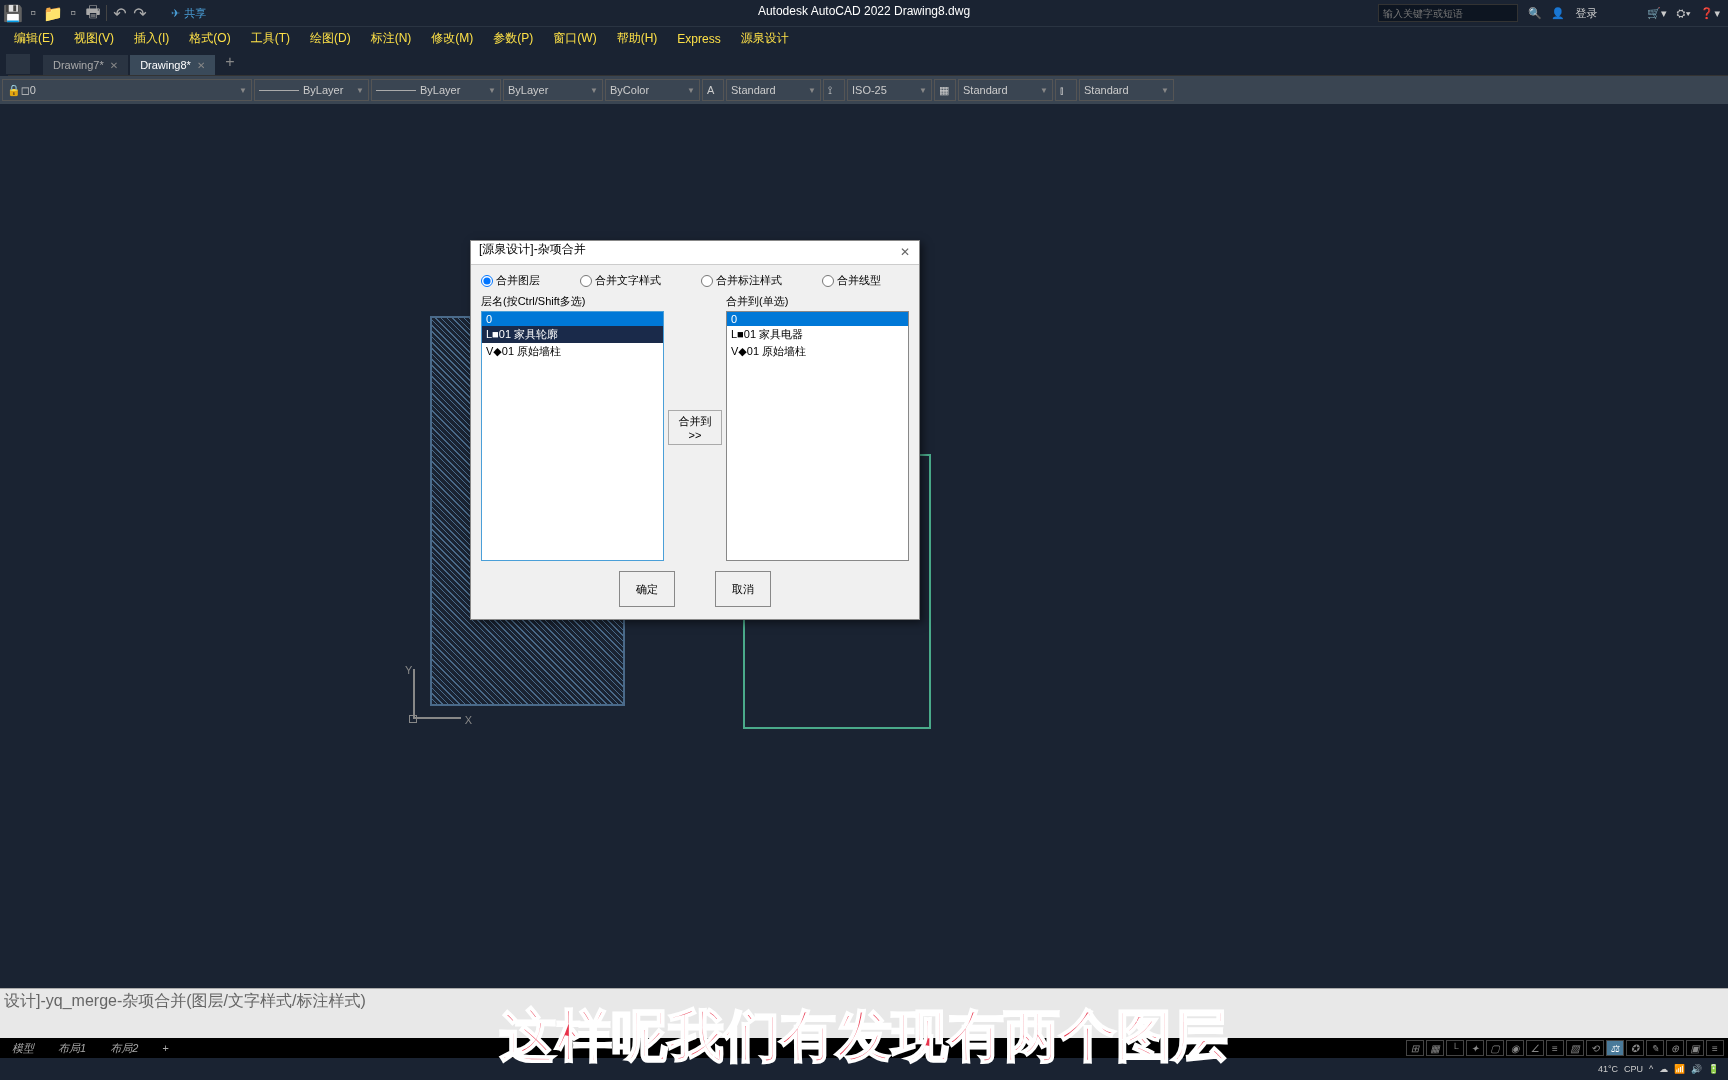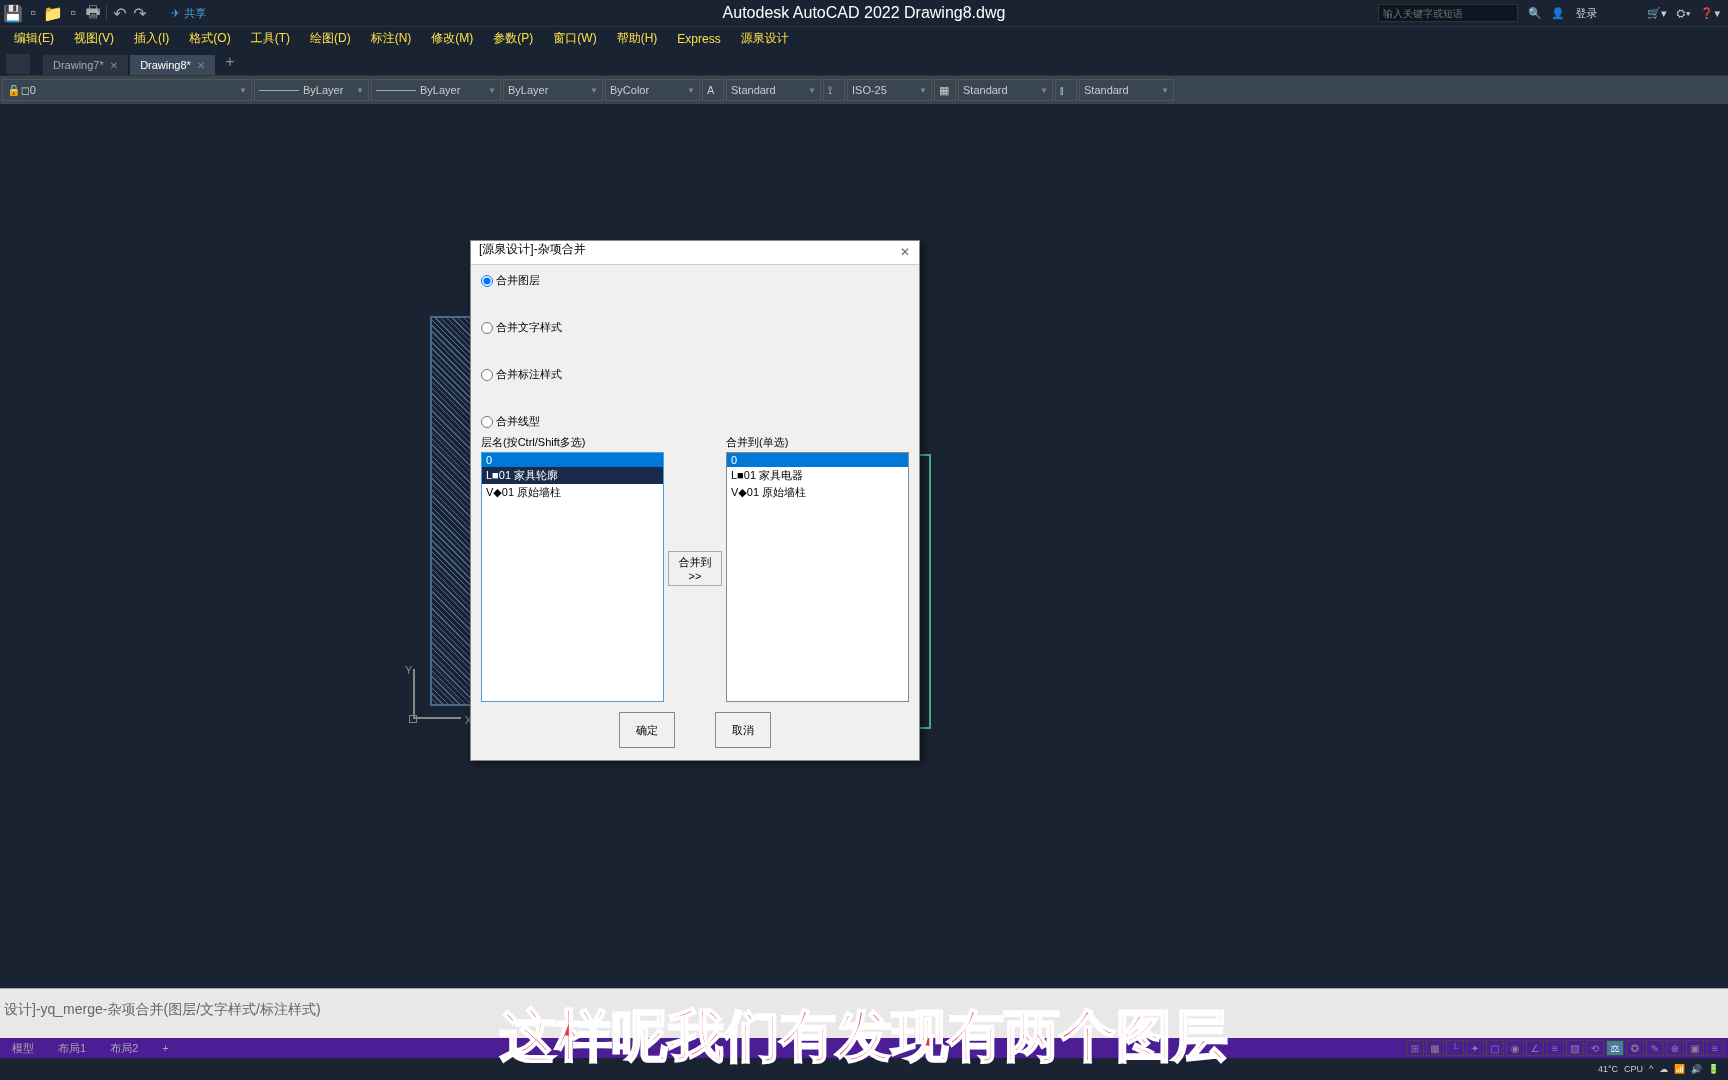--- a/index.html
+++ b/index.html
@@ -3,21 +3,21 @@
 <meta charset="utf-8">
 <style>
 * { margin: 0; padding: 0; box-sizing: border-box; font-family: "Microsoft YaHei", Arial, sans-serif; }
 body { background: #1a2332; overflow: hidden; width: 1728px; height: 1080px; position: relative; }
 
 
 .qat { height: 26px; background: #1a2332; display: flex; align-items: center; padding: 0 4px; gap: 2px; }
 .qat-icon { width: 18px; height: 18px; display: flex; align-items: center; justify-content: center; color: #aaa; cursor: pointer; }
 .qat-sep { width: 1px; height: 16px; background: #444; margin: 0 2px; }
 .share-btn { color: #4a9fd8; font-size: 11px; margin-left: 20px; display: flex; align-items: center; gap: 4px; }
-.title-center { position: absolute; left: 50%; transform: translateX(-50%); color: #fff; font-size: 16px; top: 4px; }
+.title-center { position: absolute; left: 50%; transform: translateX(-50%); color: #fff; font-size: 12px; top: 4px; }
 .title-right { position: absolute; right: 8px; top: 4px; display: flex; align-items: center; gap: 10px; color: #ccc; font-size: 11px; }
 .search-box { background: #0d1521; border: 1px solid #333; width: 140px; height: 18px; color: #888; font-size: 10px; padding: 0 4px; }
 
 
 .menubar { height: 24px; background: #1a2332; display: flex; align-items: center; padding: 0 4px; border-top: 1px solid #2a3442; }
 .menu-item { color: #fde047; font-size: 12px; padding: 3px 10px; cursor: pointer; }
 
 
 .doc-tabs { height: 26px; background: #1a2332; display: flex; align-items: end; padding-left: 35px; border-bottom: 1px solid #333; margin-left: 8px; }
 .doc-tab { background: #2a3442; color: #aaa; font-size: 11px; padding: 4px 10px; margin-right: 2px; display: flex; align-items: center; gap: 6px; cursor: pointer; }
@@ -45,42 +45,42 @@
 .ucs-x { position: absolute; left: 8px; bottom: 5px; width: 48px; height: 2px; background: #888; }
 .ucs-yl { position: absolute; left: 0; top: -5px; color: #888; font-size: 11px; }
 .ucs-xl { position: absolute; right: -12px; bottom: -2px; color: #888; font-size: 11px; }
 .ucs-box { position: absolute; left: 4px; bottom: 1px; width: 8px; height: 8px; border: 1px solid #888; }
 
 
 .dialog { position: absolute; left: 470px; top: 240px; width: 450px; background: #f0f0f0; border: 1px solid #888; box-shadow: 3px 3px 8px rgba(0,0,0,0.5); }
 .dlg-title { height: 24px; background: #fff; display: flex; align-items: flex-start; padding: 0 8px; font-size: 12px; border-bottom: 1px solid #ccc; }
 .dlg-close { position: absolute; right: 6px; top: 4px; width: 16px; height: 16px; font-size: 12px; color: #666; cursor: pointer; text-align: center; }
 .dlg-body { padding: 8px 10px 12px; }
-.radio-row { display: flex; gap: 32px; margin-bottom: 6px; font-size: 11px; flex-direction: column; }
+.radio-row { display: flex; gap: 40px; margin-bottom: 6px; font-size: 11px; }
 .radio-opt { display: flex; align-items: center; gap: 3px; cursor: pointer; }
 .radio-opt input { width: 12px; height: 12px; }
 .list-label { font-size: 11px; margin-bottom: 2px; }
 .lists-row { display: flex; gap: 4px; align-items: center; }
 .list-col { flex: 1; }
 .list-box { width: 183px; height: 250px; border: 1px solid #888; background: #fff; font-size: 11px; overflow: hidden; }
 .list-box.left { border: 1px solid #4a9fd8; }
 .list-item { padding: 1px 4px; white-space: nowrap; }
 .list-item.sel-blue { background: #0078d7; color: #fff; }
 .list-item.sel-dark { background: #1a2a4a; color: #fff; }
 .merge-btn { padding: 3px 6px; font-size: 11px; background: #f0f0f0; border: 1px solid #aaa; cursor: pointer; }
 .dlg-btns { display: flex; justify-content: center; gap: 40px; margin-top: 10px; }
 .dlg-btn { width: 56px; height: 36px; font-size: 11px; background: #f0f0f0; border: 1px solid #888; cursor: pointer; }
 
 
-.cmdline-area { position: absolute; bottom: 42px; left: 0; right: 0; height: 50px; background: #e8e8e8; border-top: 1px solid #aaa; font-size: 14px; padding: 12px 4px; }
+.cmdline-area { position: absolute; bottom: 42px; left: 0; right: 0; height: 50px; background: #e8e8e8; border-top: 1px solid #aaa; font-size: 16px; padding: 2px 4px; }
 .cmd-history { color: #666; }
 .cmd-input { display: flex; align-items: center; margin-top: 3px; }
 
 
-.model-tabs { position: absolute; bottom: 22px; left: 0; right: 0; height: 20px; background: #4c1d95; display: flex; align-items: center; font-size: 11px; color: #aaa; }
+.model-tabs { position: absolute; bottom: 22px; left: 0; right: 0; height: 20px; background: #000000; display: flex; align-items: center; font-size: 11px; color: #aaa; font-style: italic; }
 .model-tab { padding: 2px 12px; cursor: pointer; }
 .status-right { position: absolute; right: 4px; display: flex; gap: 2px; align-items: center; }
 .status-icon { width: 18px; height: 16px; display: flex; align-items: center; justify-content: center; color: #888; font-size: 10px; border: 1px solid #444; }
 
 
 .subtitle { position: absolute; bottom: 5px; left: 50%; transform: translateX(-50%); font-size: 56px; font-weight: bold; color: #e8324a; -webkit-text-stroke: 2px #fff; white-space: nowrap; }
 
 
 .systray { position: absolute; bottom: 0; right: 0; height: 22px; display: flex; align-items: center; gap: 6px; padding: 0 8px; font-size: 9px; color: #ccc; background: #1a2332; }
 </style>

